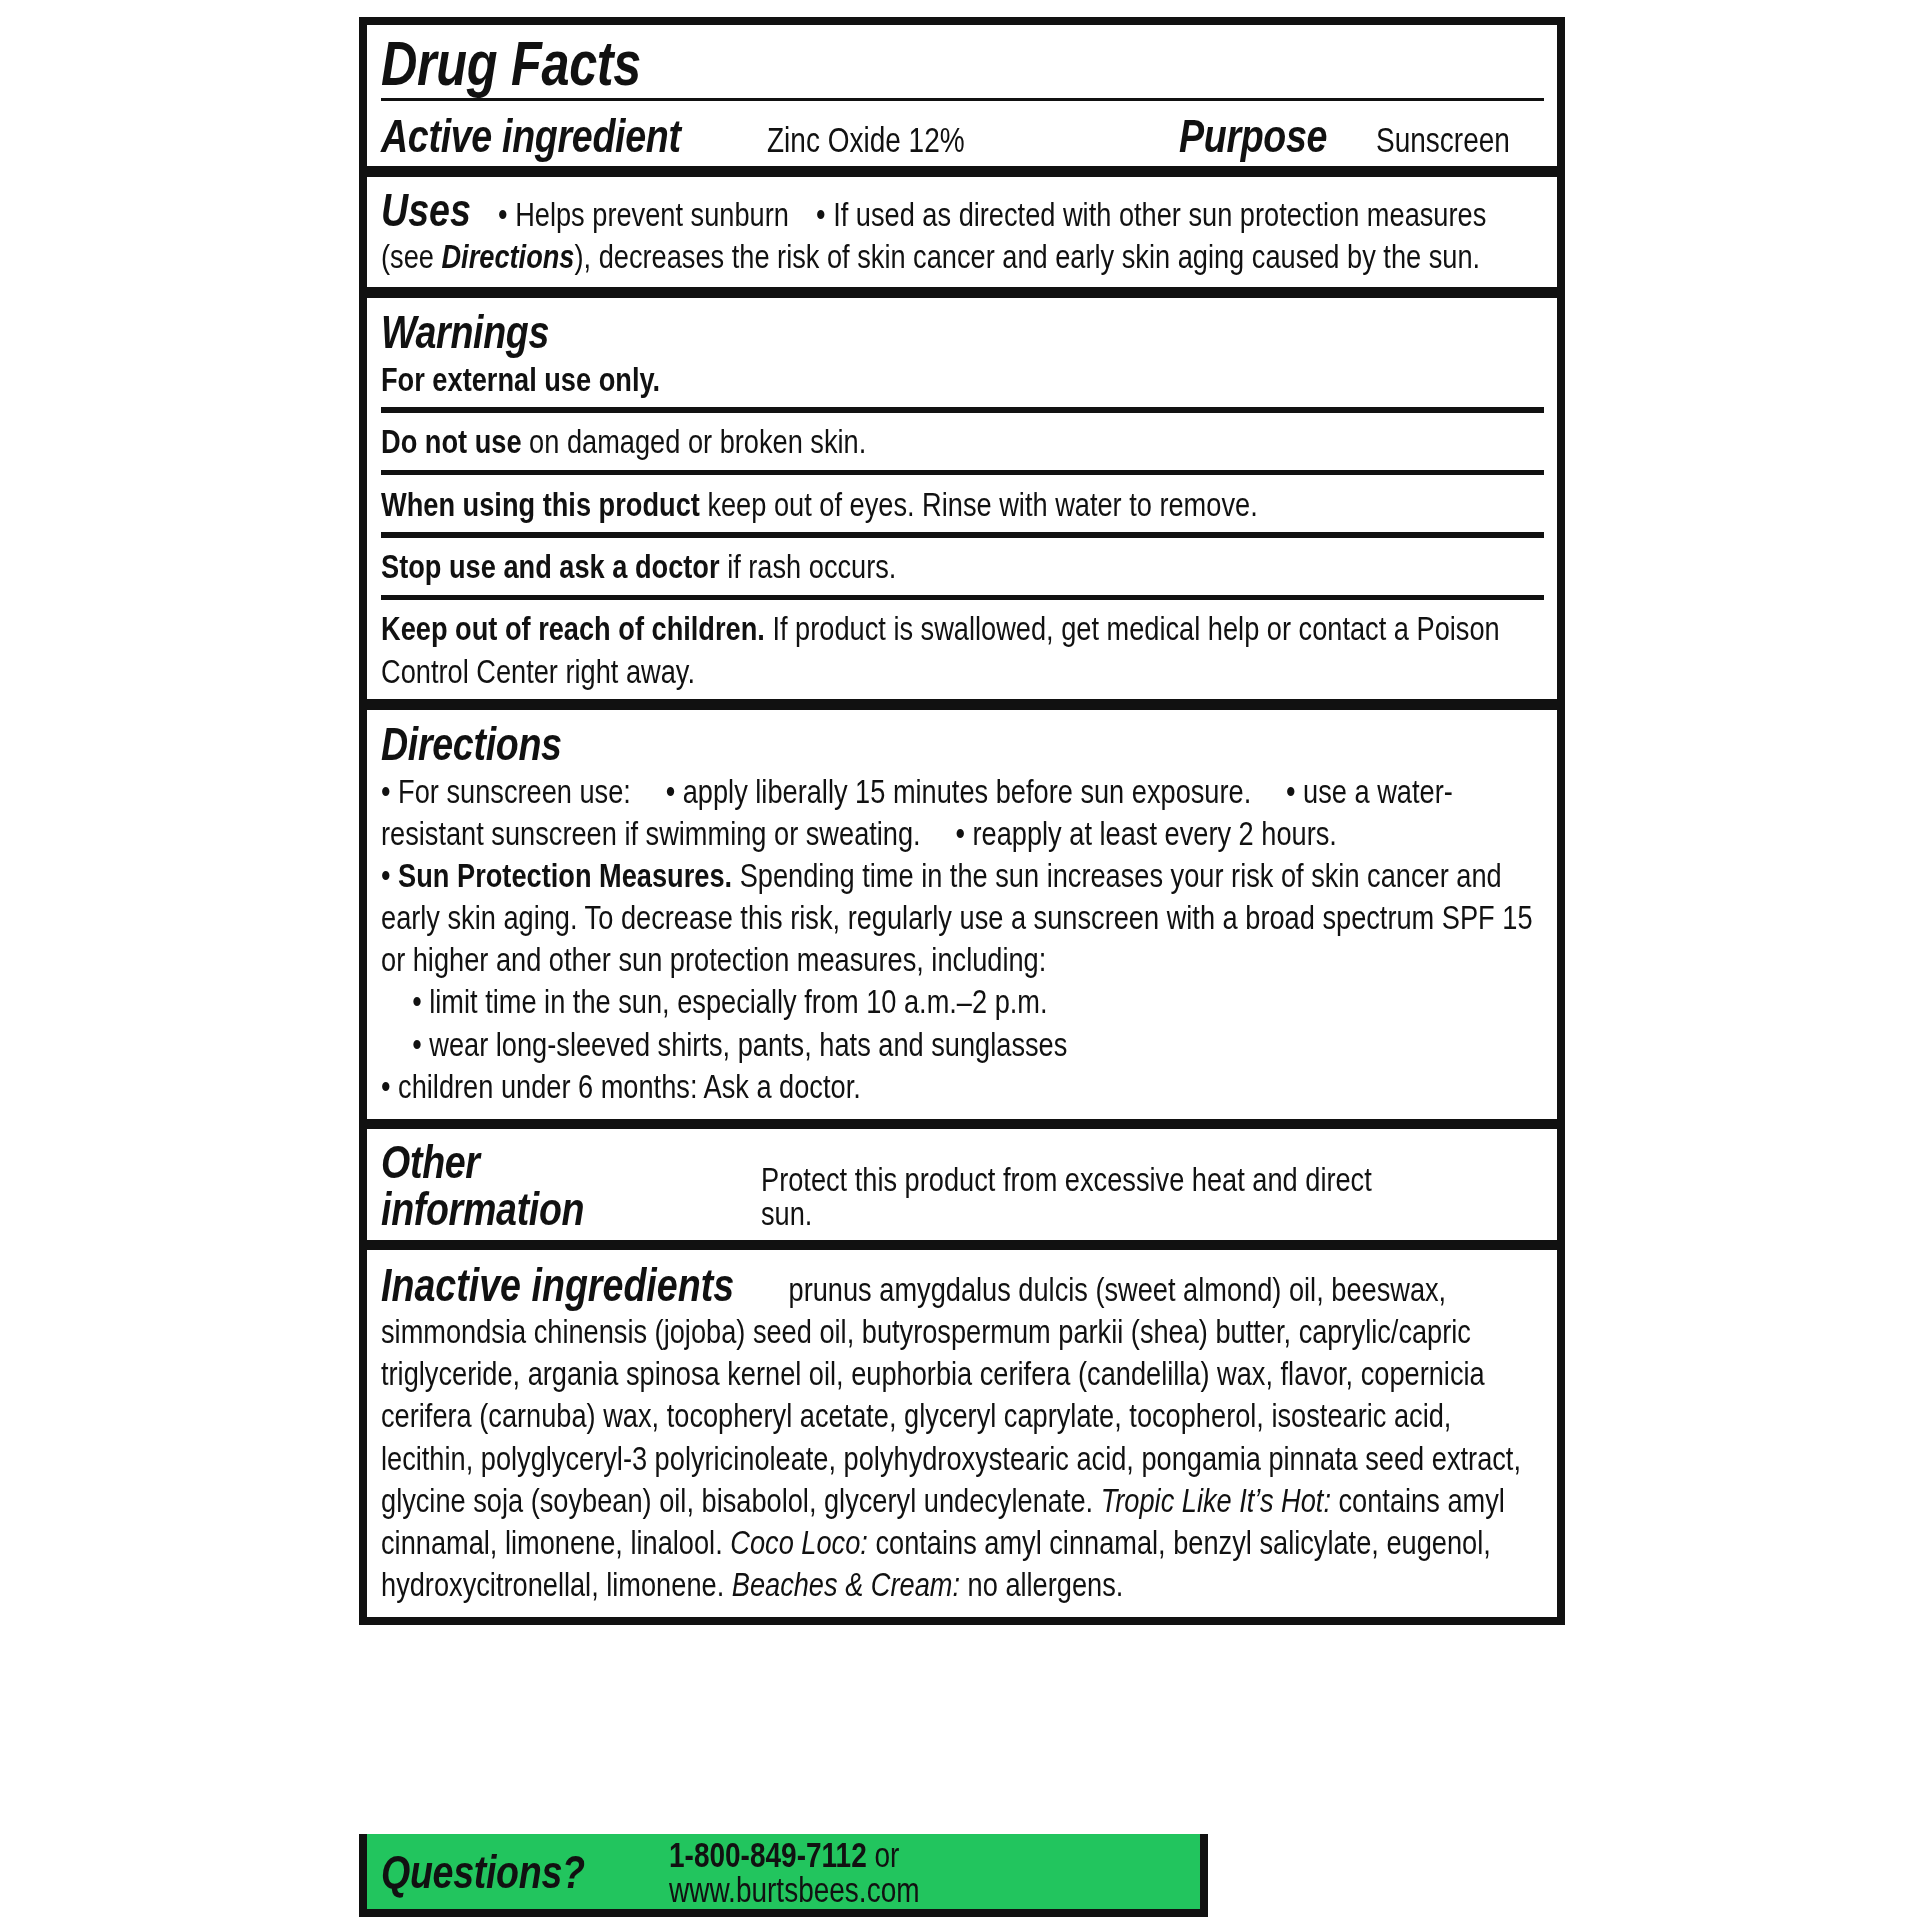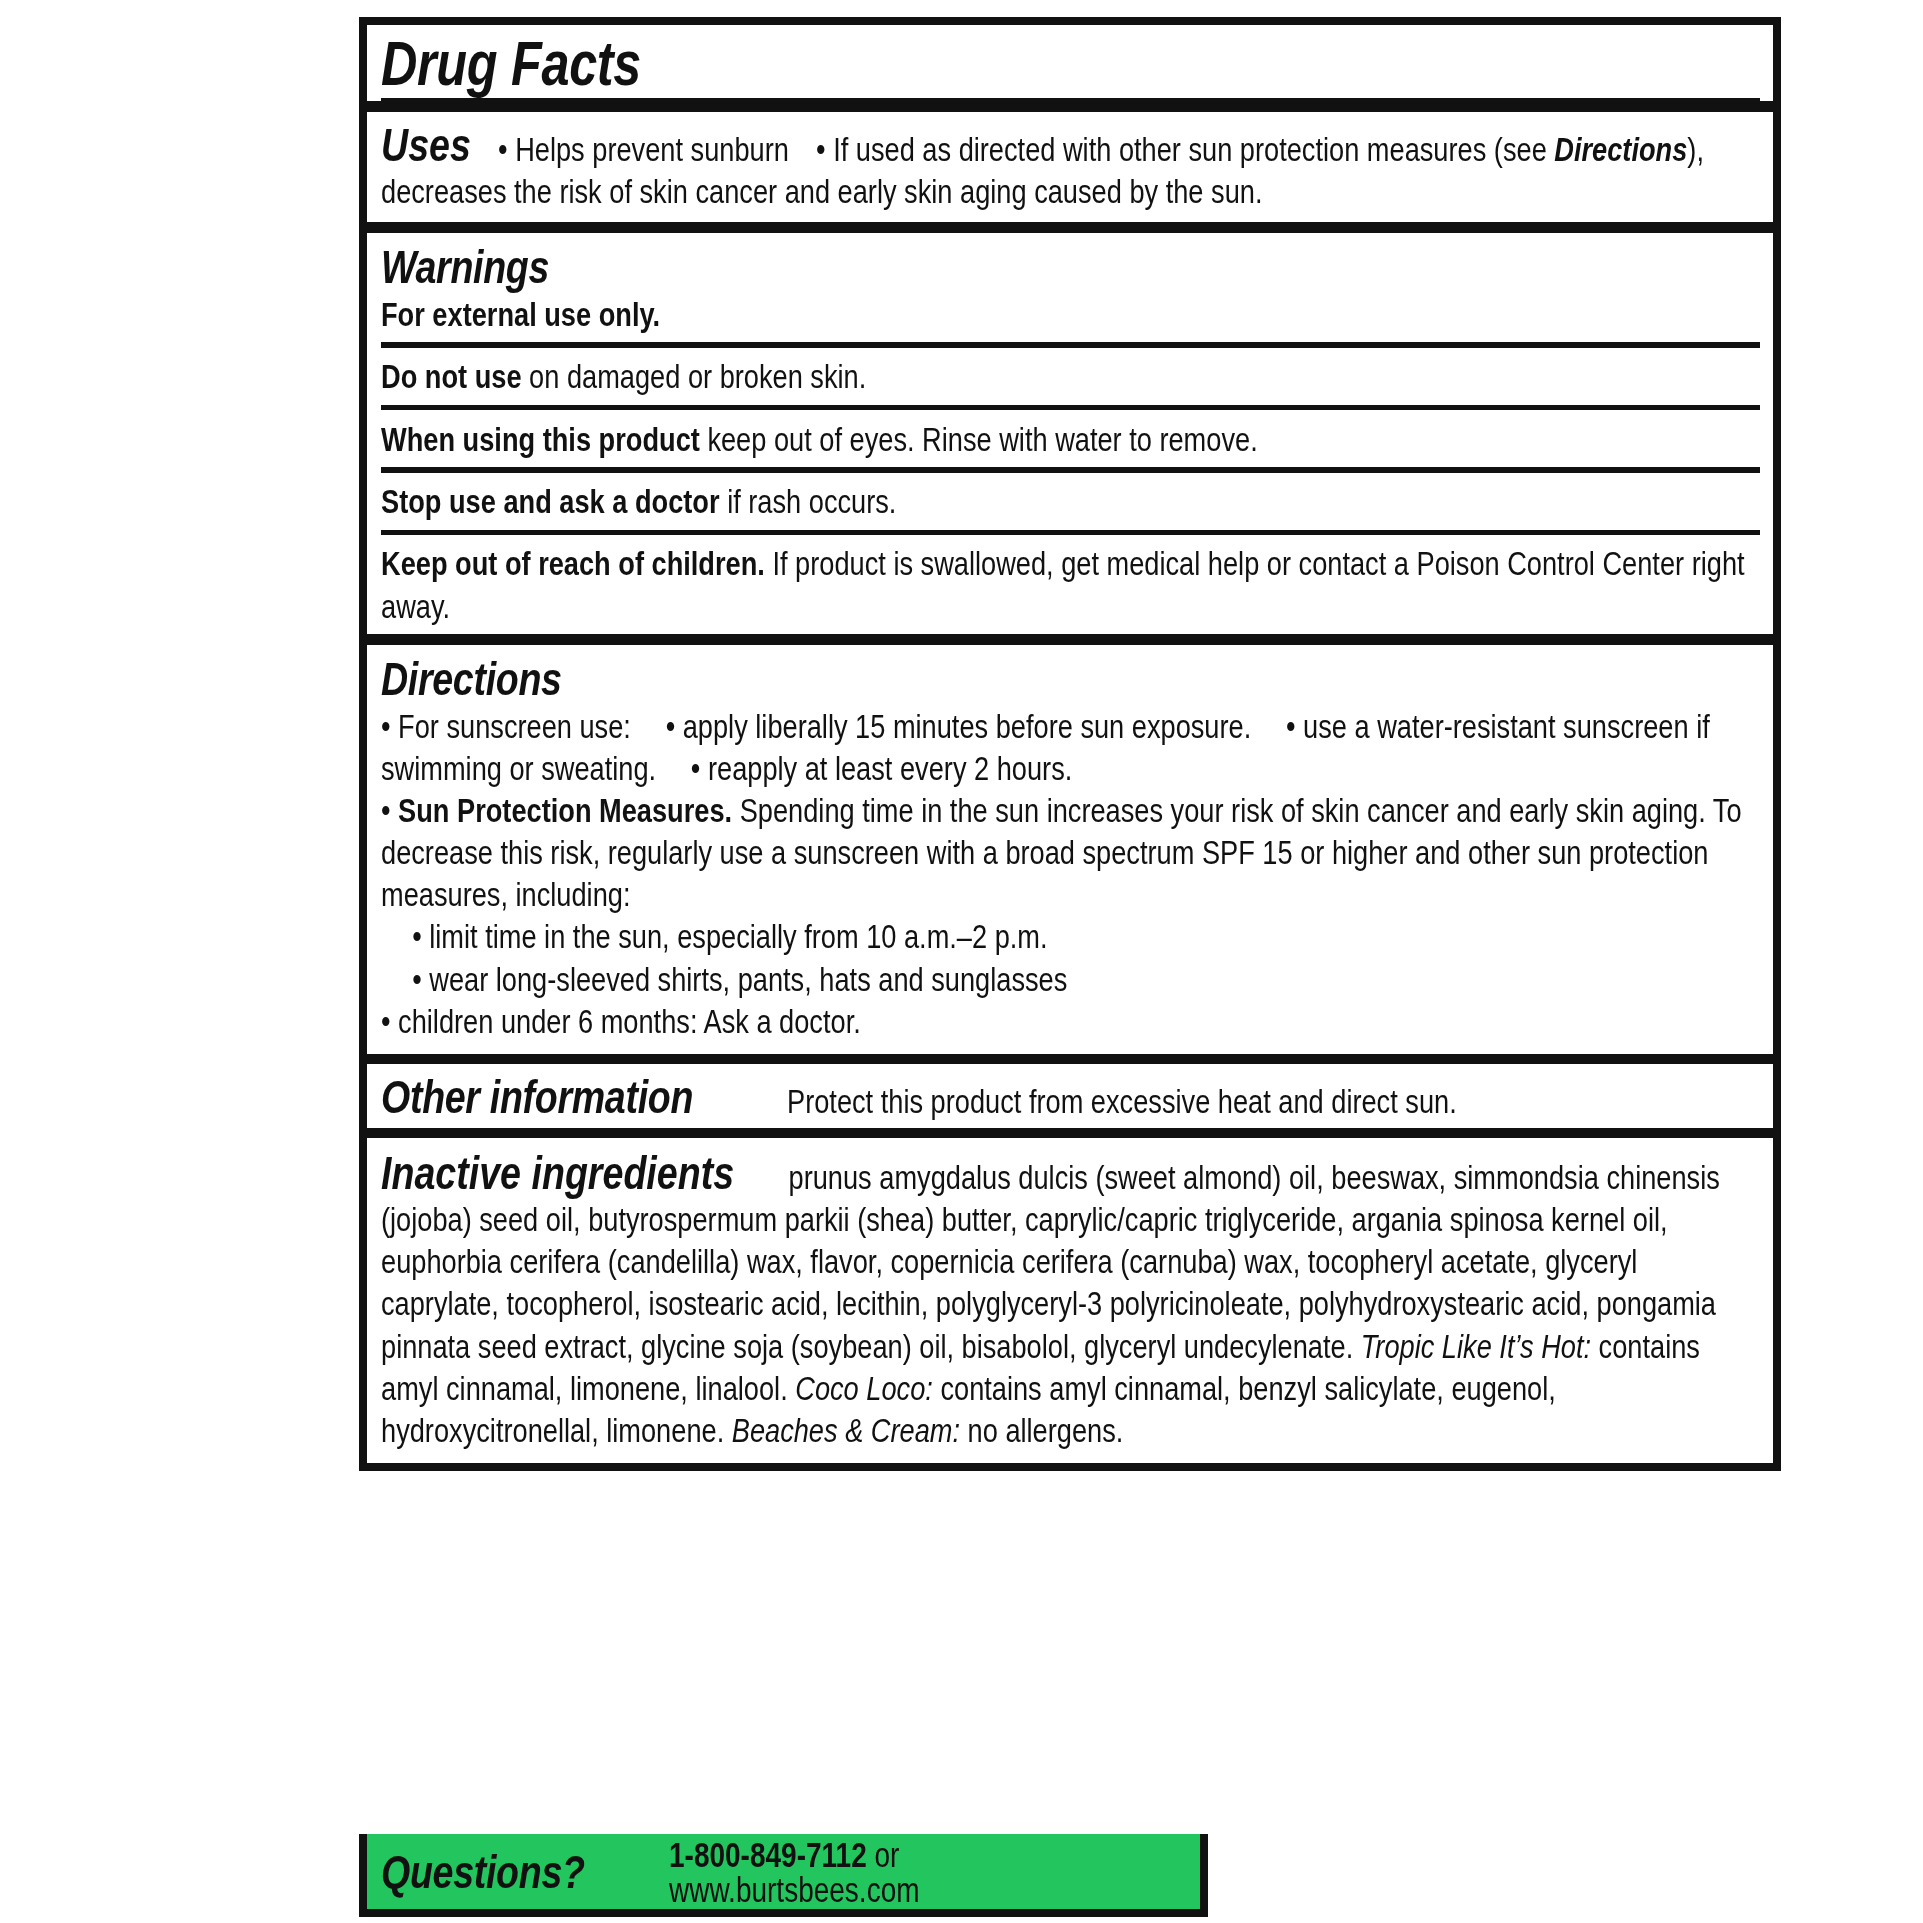--- a/index.html
+++ b/index.html
@@ -21,21 +21,21 @@
     width: 1924px;
     height: 1924px;
     background: #ffffff;
   }
 
   
   #dfbox {
     position: absolute;
     left: 359px;
     top: 16.5px;
-    width: 1422px;
+    width: 1206px;
     box-sizing: border-box;
     border: 8.3px solid #111111;
     background: #ffffff;
   }
 
   
   .cond {
     display: inline-block;
     transform: scaleX(0.80);
     transform-origin: left center;
@@ -195,20 +195,33 @@
 
 <div id="page">
 
   <div id="dfbox">
 
     <div id="title-row">
       <span class="cond hd">Drug Facts</span>
     </div>
     <div class="rule-thin"></div>
 
+    <div id="ai-row">
+      <span id="ai-left">
+        <span class="ai-hd"><span class="cond hd">Active ingredient</span></span>
+        <span class="ai-gap"></span>
+        <span class="ai-txt"><span class="cond">Zinc Oxide 12%</span></span>
+      </span>
+      <span id="ai-spacer"></span>
+      <span id="ai-right">
+        <span class="ai-hd"><span class="cond hd">Purpose</span></span>
+        <span class="ai-gap"></span>
+        <span class="ai-txt"><span class="cond">Sunscreen</span></span>
+      </span>
+    </div>
     <div class="rule-thick"></div>
 
     <div id="uses-row">
       <div id="uses-inner">
         <span class="uh">Uses</span><span class="ub"> •&nbsp;<span>Helps prevent sunburn</span> •&nbsp;<span>If used as directed with other sun protection measures (see </span><span class="inline-hd">Directions</span><span>), decreases the risk of skin cancer and early skin aging caused by the sun.</span></span>
       </div>
     </div>
     <div class="rule-thick"></div>
 
     <div id="warn-head">

